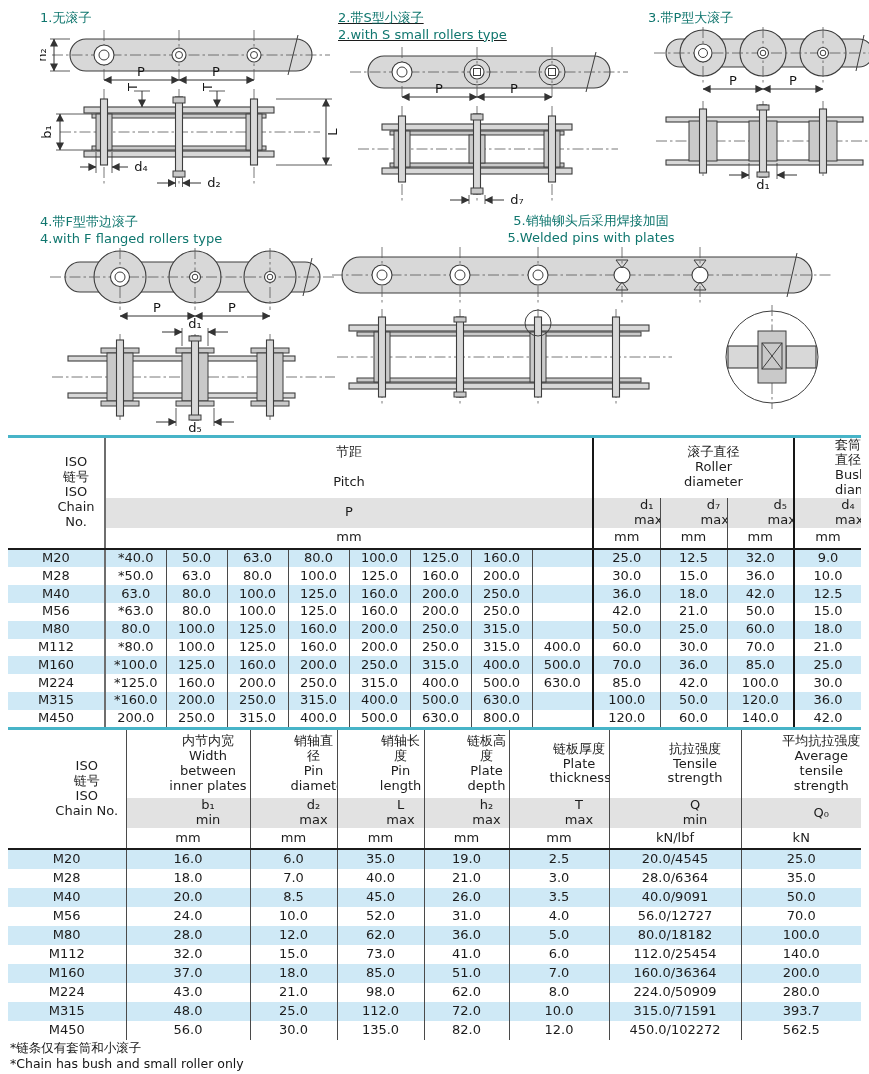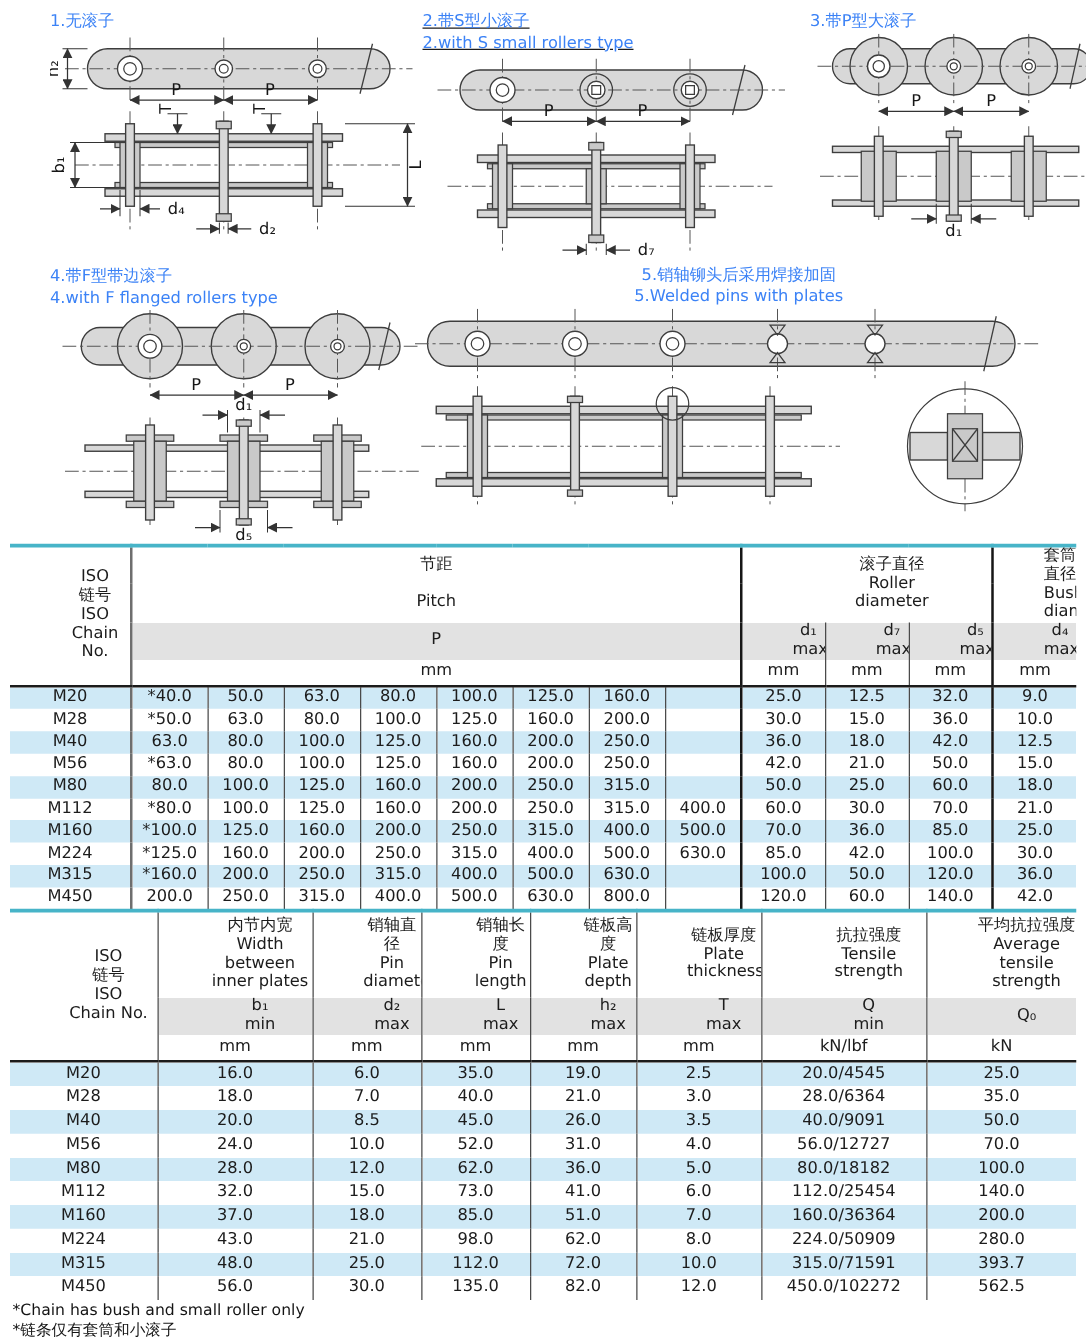--- a/index.html
+++ b/index.html
@@ -1,21 +1,21 @@
 <!DOCTYPE html>
 <html><head>
 <meta charset="utf-8">
 <style>
   html,body{margin:0;padding:0;background:#ffffff;}
   body{font-family:"DejaVu Sans","Liberation Sans",sans-serif;color:#1c1c1c;}
   .page{position:relative;width:869px;height:1074px;background:#fff;overflow:hidden;}
 
   
   .diagram{position:absolute;}
-  .dtitle{font-size:13px;line-height:1.3;color:#3b82f6;white-space:nowrap;}
+  .dtitle{font-size:13px;line-height:1.3;color:#0f766e;white-space:nowrap;}
   svg text{font-family:"DejaVu Sans","Liberation Sans",sans-serif;font-size:13px;fill:#161616;}
   .shape{fill:#d8d8d8;stroke:#3d3d3d;stroke-width:1.1;}
   .shape2{fill:#c9c9c9;stroke:#3d3d3d;stroke-width:1;}
   .hole{fill:#ffffff;stroke:#3d3d3d;stroke-width:1.1;}
   .thin{fill:none;stroke:#3d3d3d;stroke-width:1;}
   .cl{stroke:#555;stroke-width:0.8;fill:none;stroke-dasharray:11 3 2.5 3;}
   .dim{stroke:#333;stroke-width:1;fill:none;}
   .ext{stroke:#333;stroke-width:0.8;fill:none;}
 
   
@@ -730,17 +730,17 @@
           <td>135.0</td>
           <td>82.0</td>
           <td>12.0</td>
           <td>450.0/102272</td>
           <td>562.5</td>
         </tr>
       </tbody>
   </table>
 
   <div class="footnote">
+    <div>*链条仅有套筒和小滚子</div>
     <div>*Chain has bush and small roller only</div>
-    <div>*链条仅有套筒和小滚子</div>
   </div>
 
 </div>
 
 </body></html>

